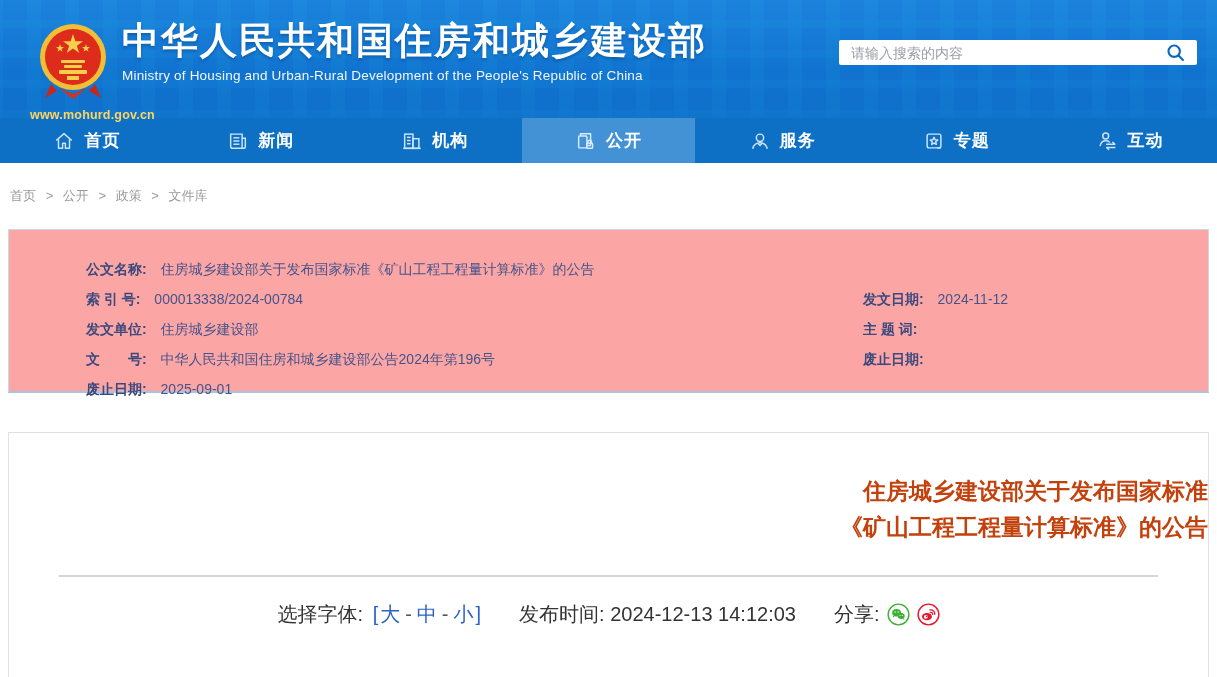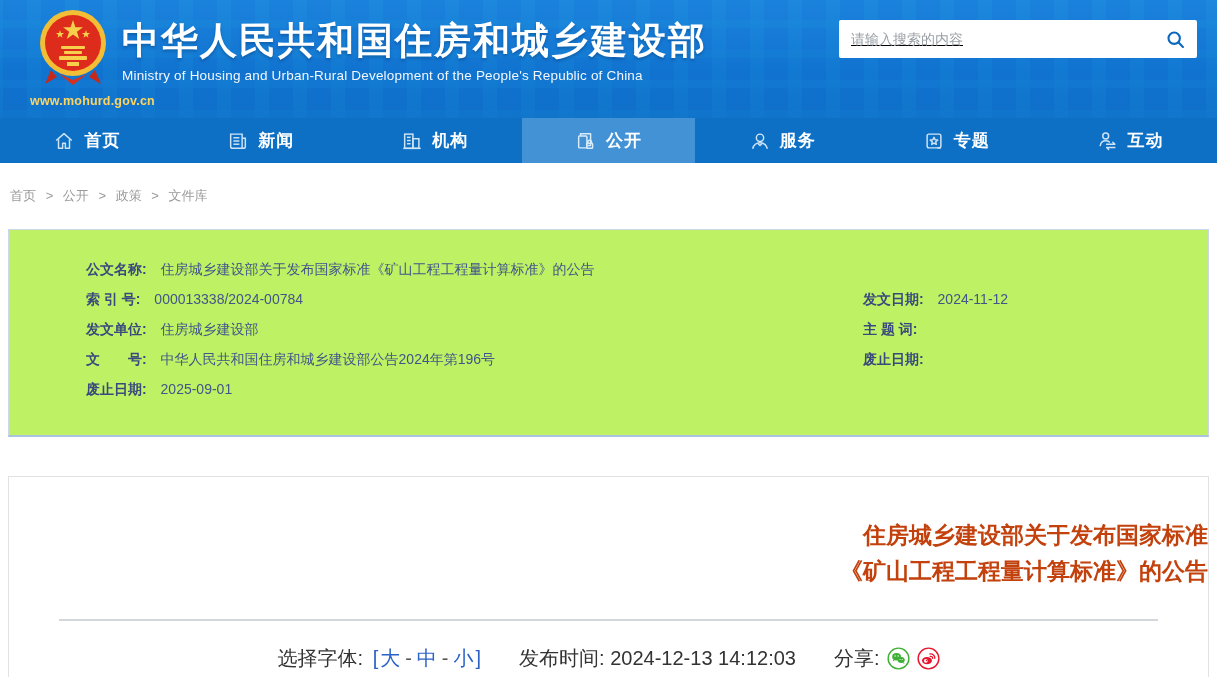--- a/index.html
+++ b/index.html
@@ -7,48 +7,48 @@
     font-family:"Liberation Sans","DejaVu Sans",sans-serif; }
 
   
   .header { position:relative; height:118px;
     background:linear-gradient(180deg,#1b82dc 0%,#1173d0 60%,#0f6fc9 100%); }
   .header::after { content:""; position:absolute; inset:0; pointer-events:none; opacity:.10;
     background:
       repeating-linear-gradient(90deg, rgba(255,255,255,.5) 0 14px, transparent 14px 38px),
       repeating-linear-gradient(0deg, rgba(255,255,255,.4) 0 8px, transparent 8px 30px);
     background-position: 560px 0; background-size: 100% 100%; mix-blend-mode:overlay; }
-  .emblem-wrap { position:absolute; left:30px; top:6px; width:85px; text-align:center; z-index:2; }
+  .emblem-wrap { position:absolute; left:30px; top:20px; width:85px; text-align:center; z-index:2; }
   .site-url { display:block; margin-top:2px; color:#fcd45f; font-size:12.5px; font-weight:bold; letter-spacing:.2px; }
   .hd-titles { position:absolute; left:122px; top:18px; z-index:2; }
   .hd-title { color:#fff; font-size:37px; font-weight:bold; letter-spacing:2px;
     text-shadow:0 2px 3px rgba(0,40,90,.35); line-height:46px; }
   .hd-sub { color:#f2f7fc; font-size:13.5px; margin-top:4px; letter-spacing:.2px; }
-  .search-box { position:absolute; right:20px; top:20px; width:358px; height:38px; background:#fff;
-    border-radius:2px; display:flex; align-items:center; z-index:2;text-decoration:underline; }
+  .search-box { position:absolute; right:20px; top:40px; width:358px; height:25px; background:#fff;
+    border-radius:2px; display:flex; align-items:center; z-index:2; }
   .search-input { flex:1; border:none; outline:none; background:transparent; padding:0 12px;
     font-size:14px; color:#333; font-family:inherit; }
   .search-input::placeholder { color:#9aa0a6; }
   .search-btn { width:44px; height:34px; border:none; background:transparent; cursor:pointer;
     display:flex; align-items:center; justify-content:center; }
 
   
   .nav { height:45px; background:#0d70c5; display:grid; grid-template-columns:repeat(7,1fr); }
   .nav-item { display:flex; align-items:center; justify-content:center; gap:9px; cursor:pointer; }
   .nav-item.active { background:#4392d6; }
   .nav-label { color:#fff; font-size:17px; font-weight:bold; letter-spacing:1px; }
   .nav-ic { width:22px; height:22px; }
 
   
   .breadcrumb { padding:24px 0 0 10px; font-size:13px; color:#999; }
   .breadcrumb a { color:#999; text-decoration:none; cursor:pointer; }
   .breadcrumb .sep { margin:0 6px; color:#999; }
 
   
-  .meta-box { margin:24px 8px 16px; height:208px; background:#bef264;
+  .meta-box { margin:24px 8px 16px; height:164px; background:#fca5a5;
     border:1px solid #ccd8ea; border-bottom:2px solid #a9c3e0; padding:24px 0 0 77px;
     font-size:14px; color:#44548a; }
   .meta-row { line-height:30px; white-space:nowrap; }
   .meta-label { font-weight:bold; color:#3a4a7d; margin-right:10px; }
   .meta-cols { display:grid; grid-template-columns:777px 1fr; }
 
   
   .article-box { margin:39px 8px 0; height:300px; background:#fff; border:1px solid #e2e2e2;
     padding-top:40px; }
   .article-title { text-align:right; font-size:23px; font-weight:bold; color:#c2410c;

